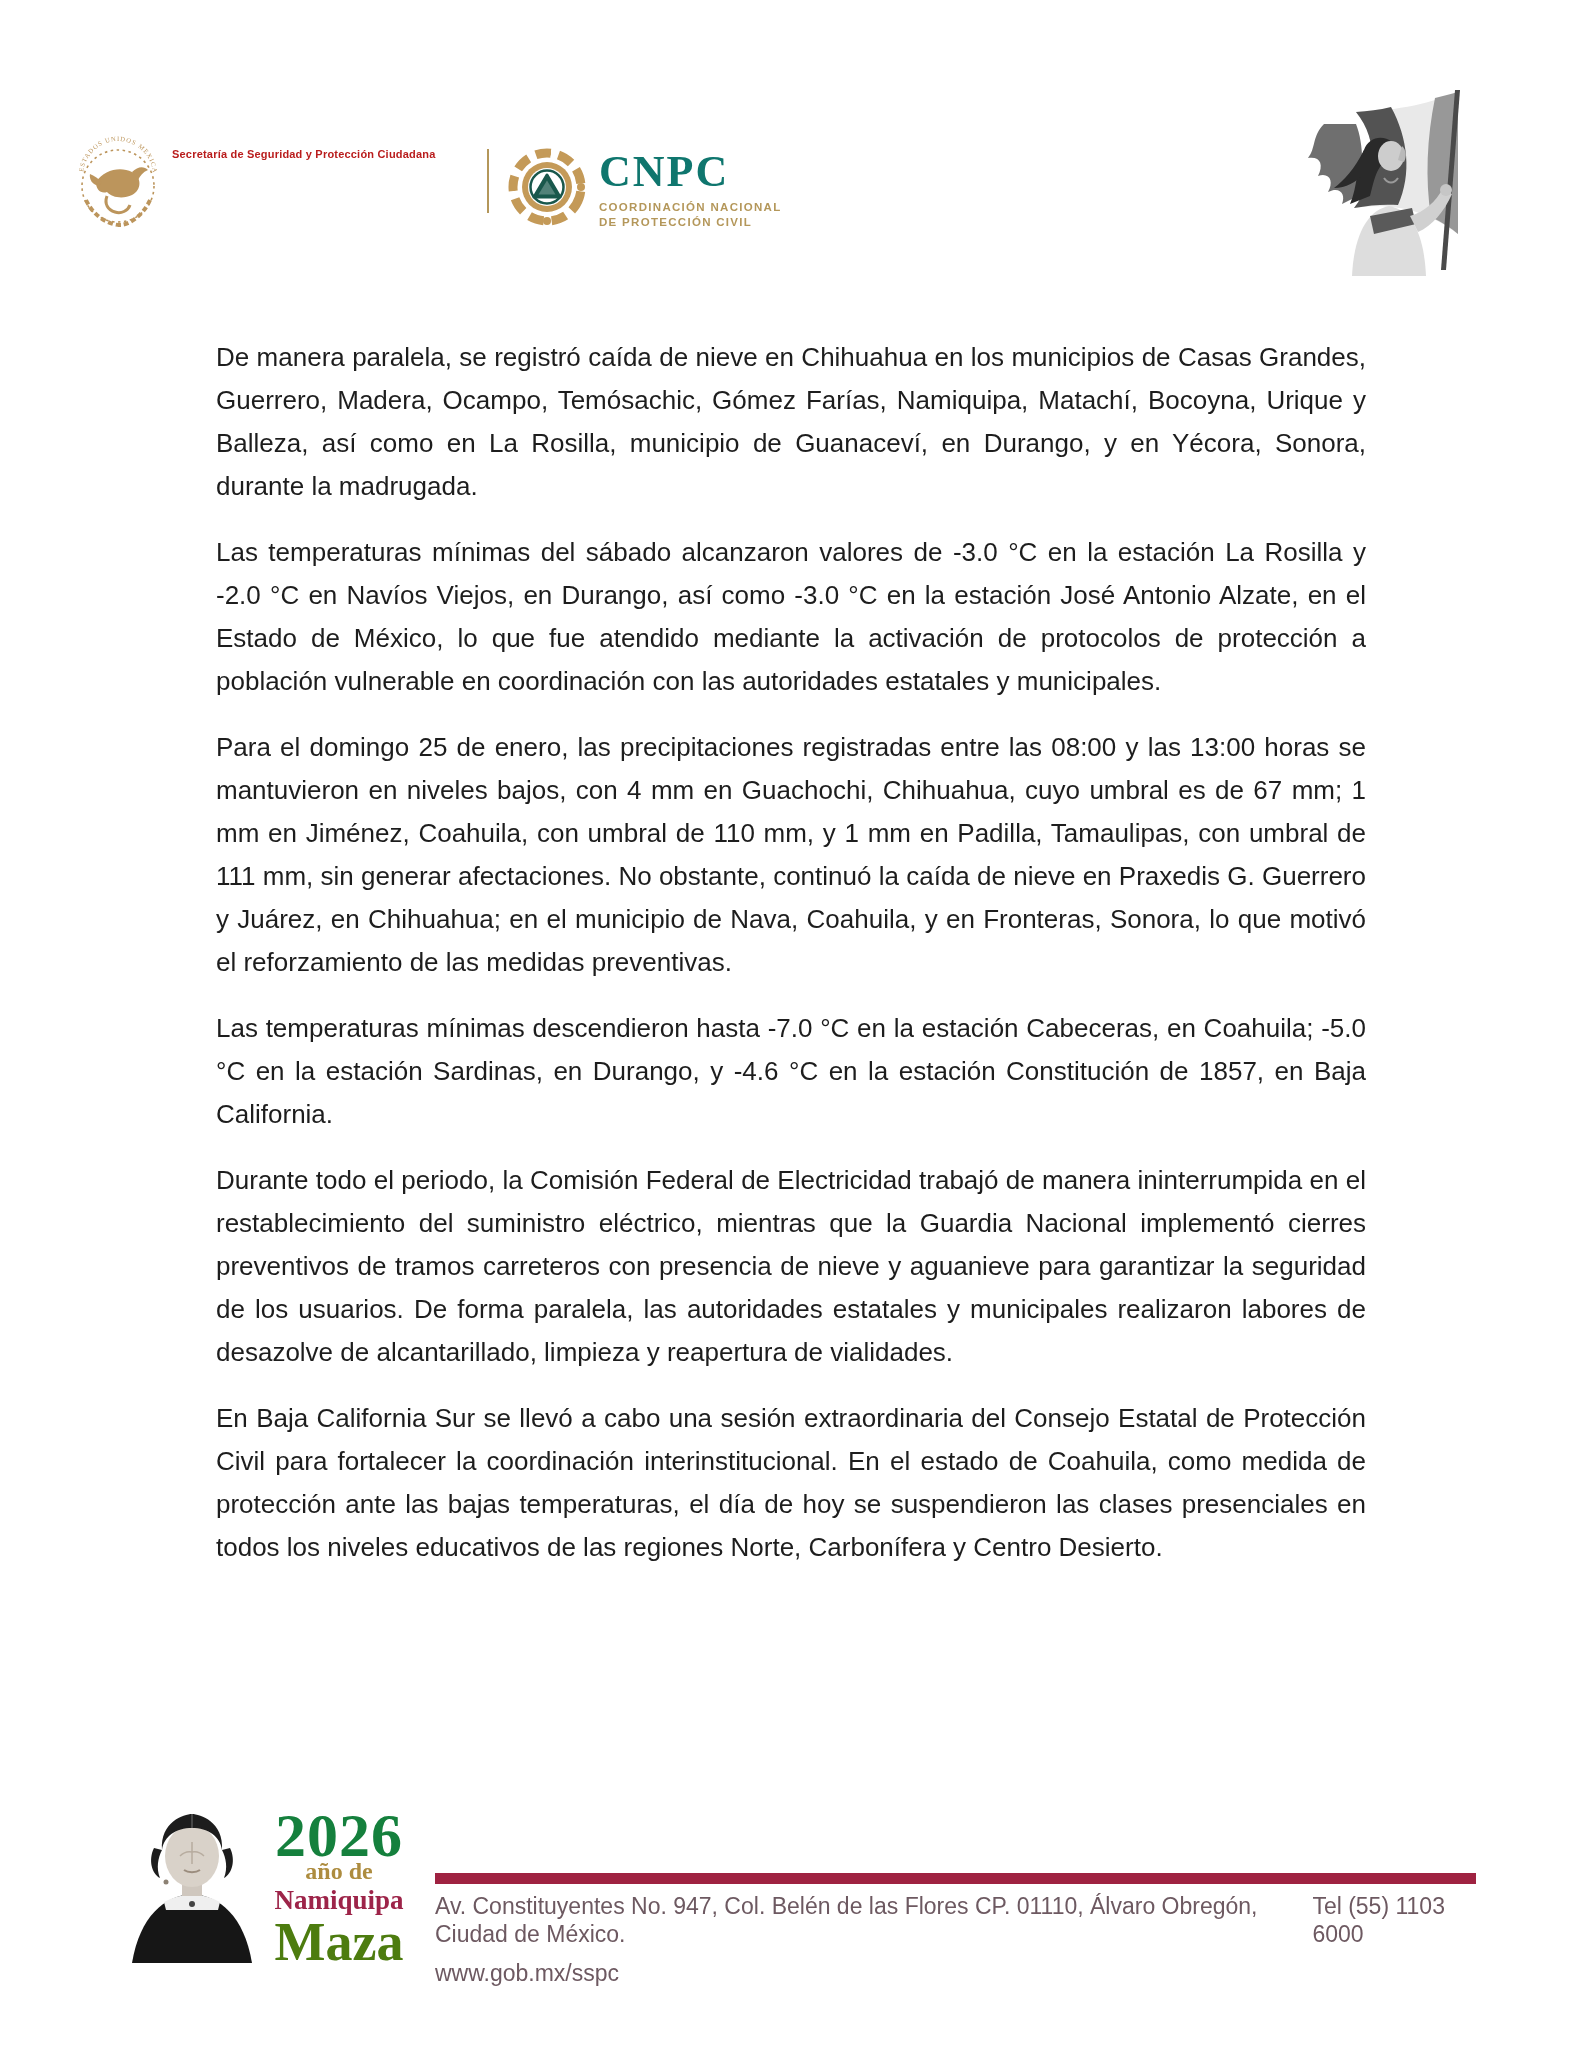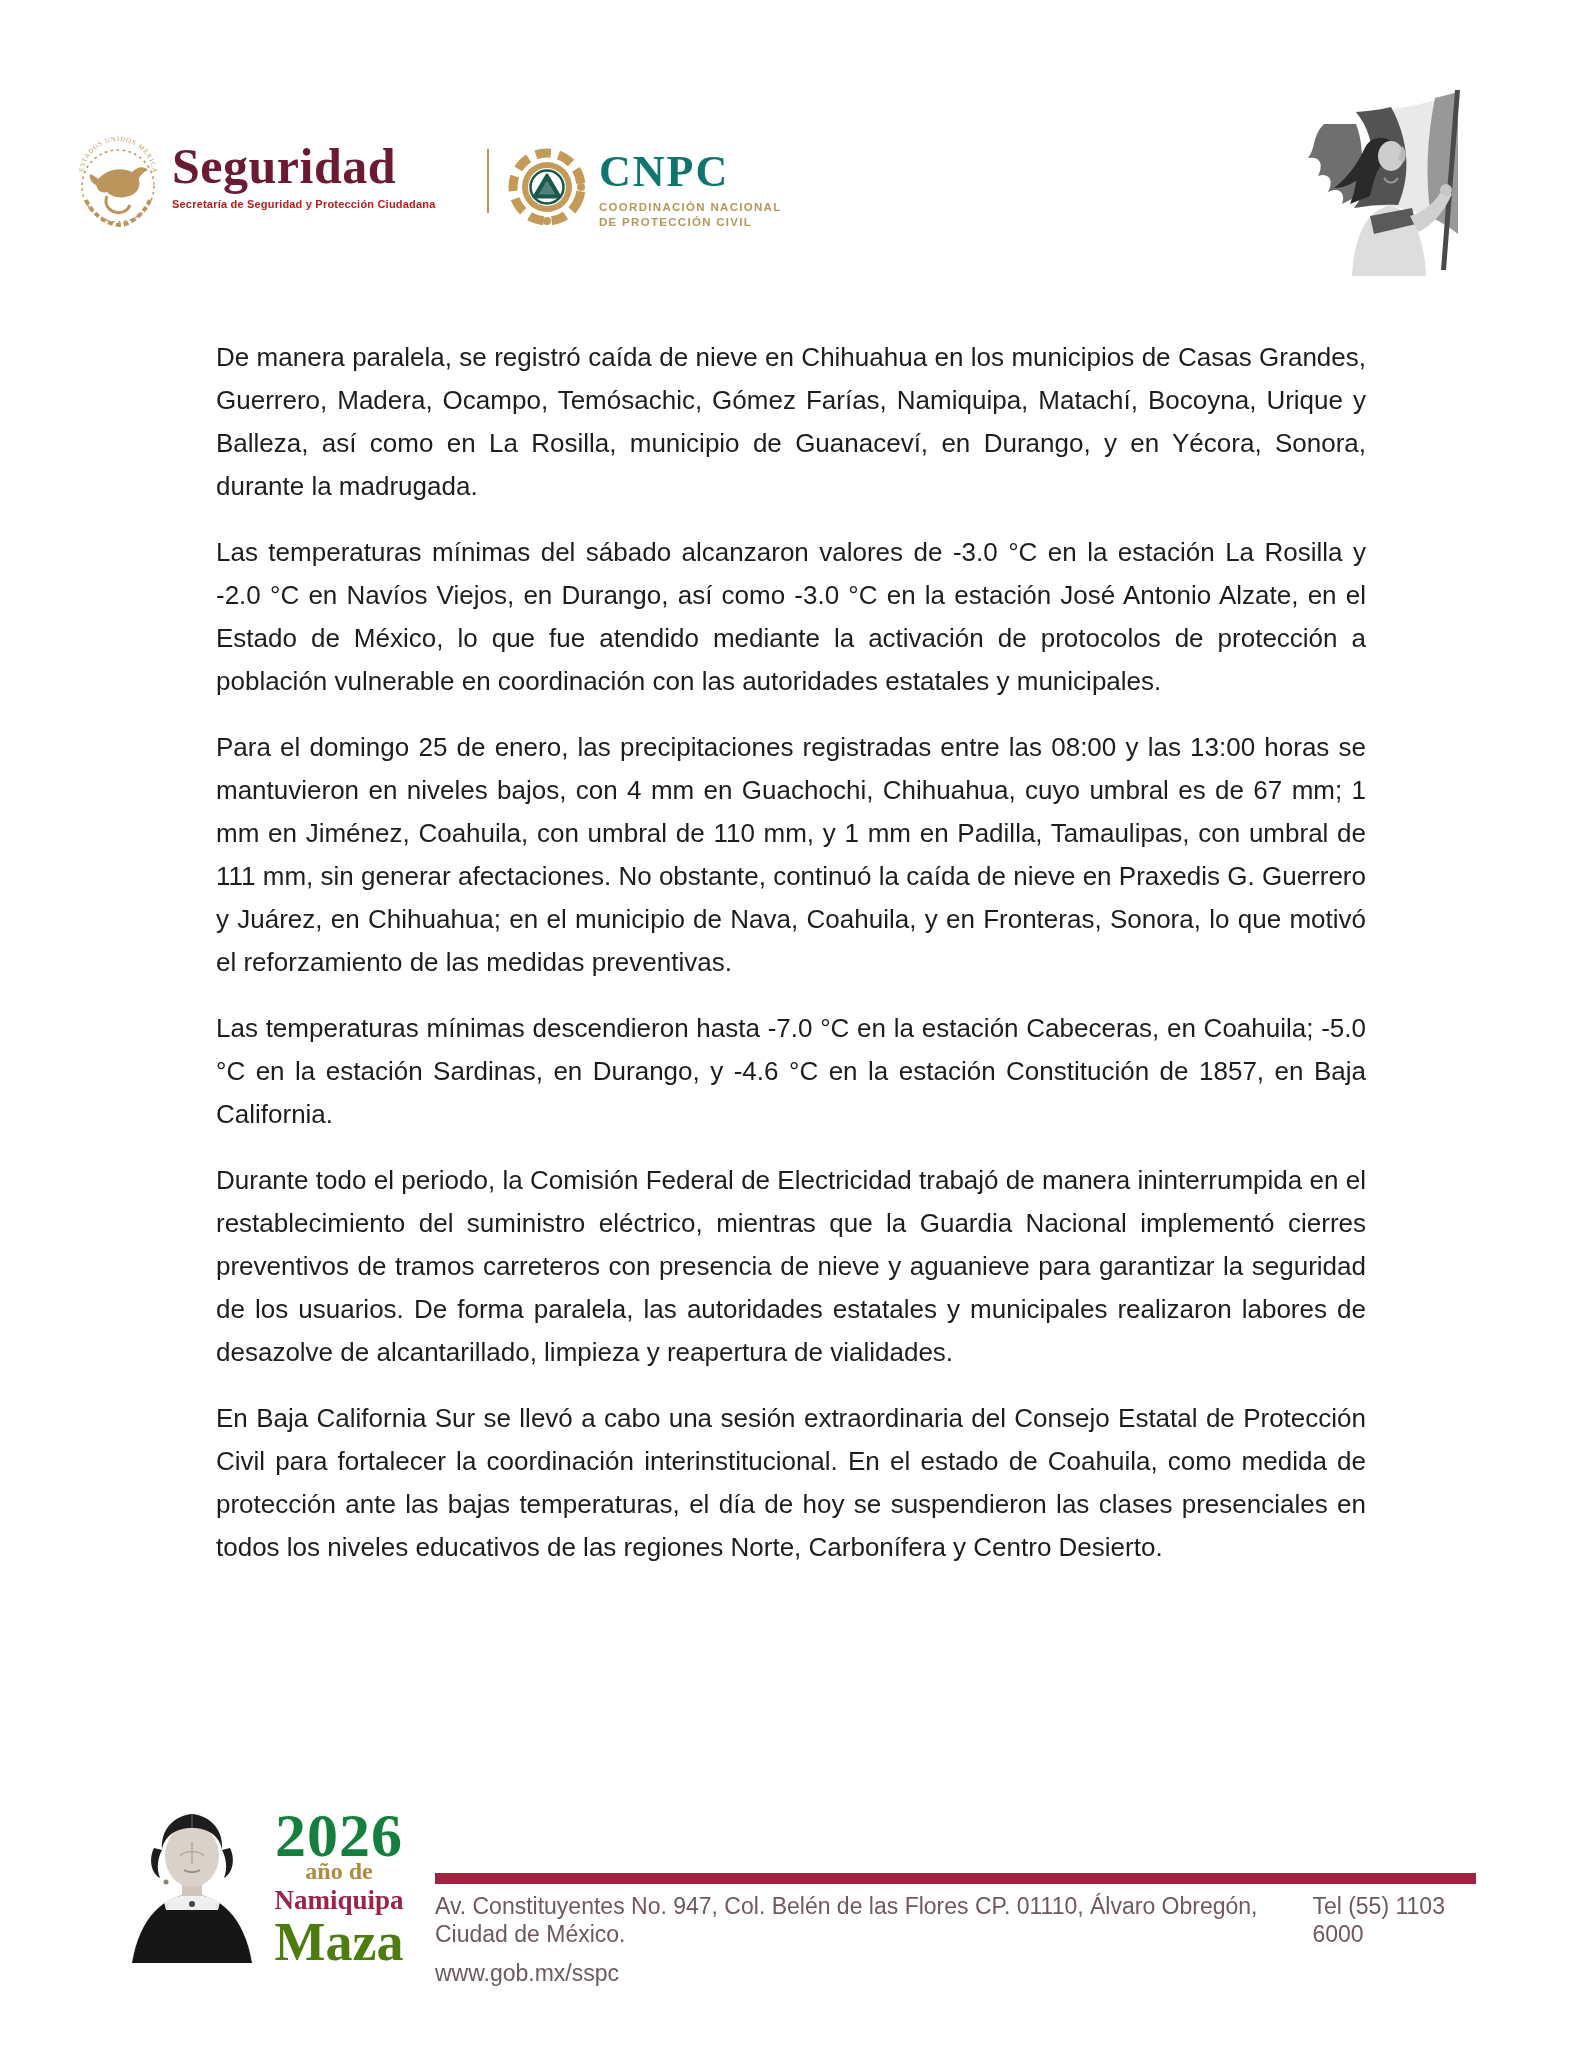--- a/index.html
+++ b/index.html
@@ -79,21 +79,20 @@
       <circle cx="44" cy="52" r="36" fill="none" stroke="#bc955c" stroke-width="1.6" stroke-dasharray="2.5 3.5"></circle>
       <path d="M22 48 C 30 36 46 32 58 38 C 68 43 68 56 58 61 C 50 65 38 64 33 58 C 27 60 22 56 22 48 Z" fill="#bc955c"></path>
       <path d="M58 38 C 64 32 70 32 74 36 C 69 38 66 42 64 46 Z" fill="#bc955c"></path>
       <path d="M24 52 C 18 50 15 45 16 40 C 21 42 25 45 28 49 Z" fill="#bc955c"></path>
       <path d="M33 62 C 30 70 34 76 41 78 C 47 80 54 77 56 71" fill="none" stroke="#bc955c" stroke-width="3"></path>
       <path d="M12 66 C 20 84 38 92 48 91" fill="none" stroke="#bc955c" stroke-width="4" stroke-dasharray="5 3"></path>
       <path d="M76 66 C 68 84 52 92 44 91" fill="none" stroke="#bc955c" stroke-width="4" stroke-dasharray="5 3"></path>
     </svg>
 
     <div class="brand-text">
-      <div class="brand-title">Seguridad</div>
       <div class="brand-subtitle">Secretaría de Seguridad y Protección Ciudadana</div>
     </div>
 
     <div class="hdr-divider"></div>
 
     <svg class="cnpc-emblem" width="84" height="88" viewBox="0 0 84 88">
       <g transform="rotate(18 42 44)">
         <circle cx="42" cy="44" r="34" fill="none" stroke="#c49a58" stroke-width="9" stroke-dasharray="15 8"></circle>
       </g>
       <circle cx="42" cy="10" r="4" fill="#c49a58"></circle>

